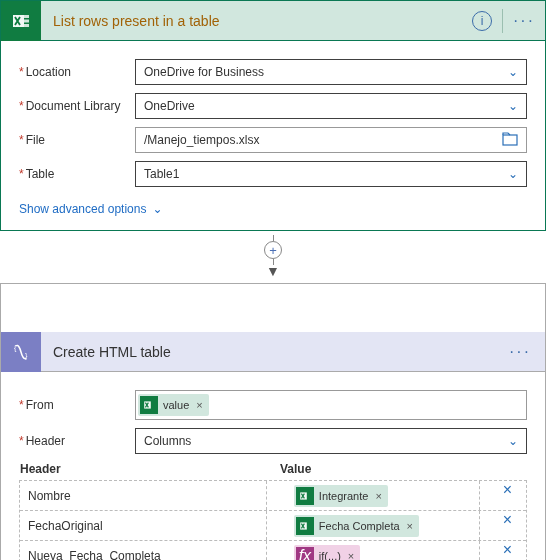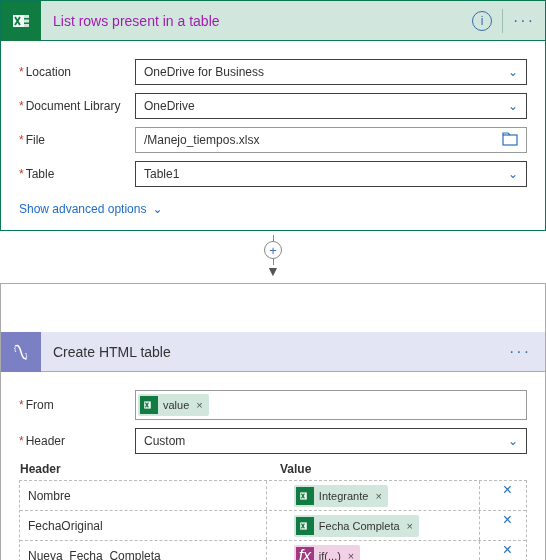--- a/index.html
+++ b/index.html
@@ -8,21 +8,21 @@
   
   .card1 { border: 1px solid #0a7854; }
   .card1-header {
     display: flex; align-items: center; height: 40px;
     background: #d1e7de; border-bottom: 1px solid #0a7854;
   }
   .card1-iconbox {
     width: 40px; height: 40px; background: #107c41;
     display: flex; align-items: center; justify-content: center;
   }
-  .card1-title { flex: 1; padding-left: 12px; color: #a21caf; font-size: 14px; }
+  .card1-title { flex: 1; padding-left: 12px; color: #a16207; font-size: 14px; }
   .info-icon {
     width: 20px; height: 20px; border: 1px solid #3b6ca9; border-radius: 50%;
     display: flex; align-items: center; justify-content: center;
     color: #3b6ca9; font-size: 12px; margin-right: 10px; cursor: pointer;
   }
   .more-icon { color: #3b6ca9; font-size: 16px; letter-spacing: 2px; padding: 0 10px; cursor: pointer; }
   
   .card-body { padding: 10px 18px 14px 18px; background: #fff; }
   .form-row { display: flex; align-items: center; margin: 8px 0; }
   .form-label { width: 116px; color: #333; font-size: 12px; }
@@ -195,21 +195,21 @@
               </svg>
             </span>
           <span>value</span>
           <span class="tk-close">×</span>
         </span>
       </div>
     </div>
     <div class="form-row">
       <div class="form-label"><span class="req">*</span><span>Header</span></div>
       <div class="select-box">
-        <span class="select-val">Custom</span>
+        <span class="select-val">Columns</span>
         <span class="chev-down">⌄</span>
       </div>
     </div>
 
     <div class="cols-header">
       <div class="col-h">Header</div>
       <div class="col-v">Value</div>
     </div>
 
     <div class="map-table">

